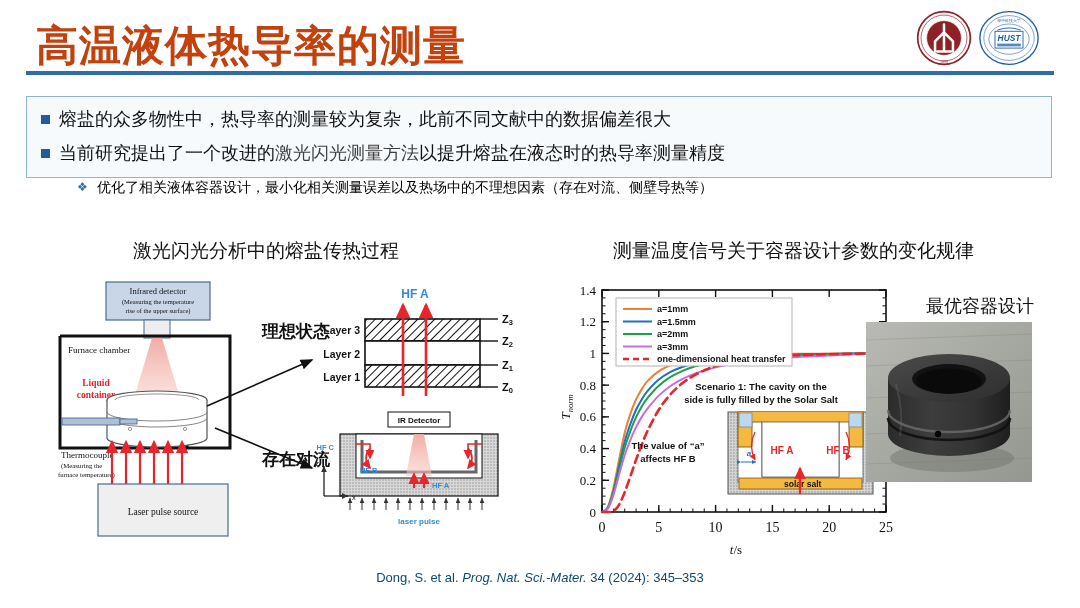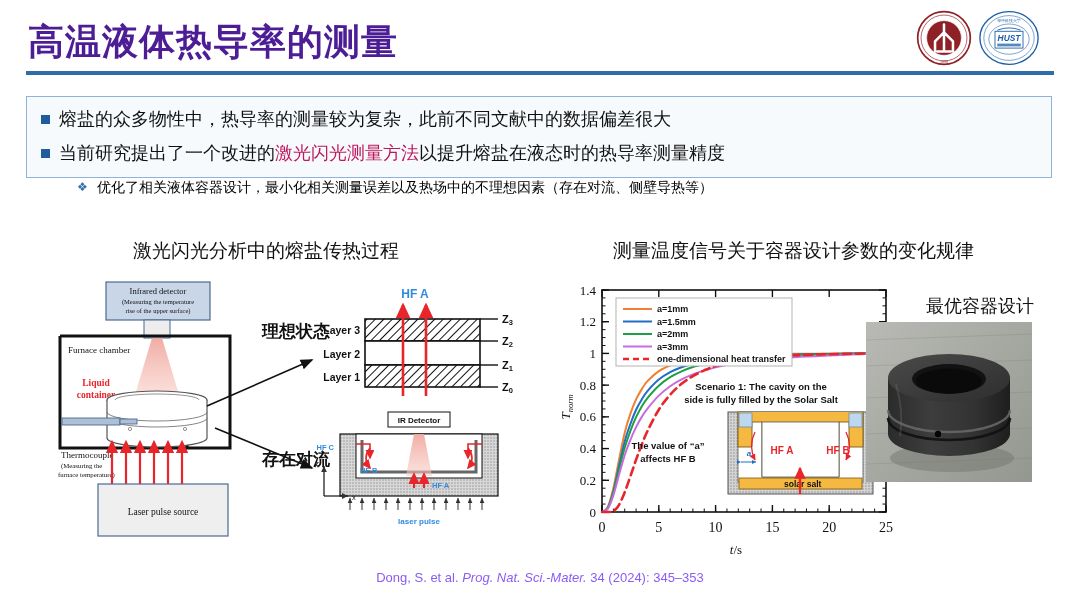--- a/index.html
+++ b/index.html
@@ -4,22 +4,22 @@
 <style>
   html,body{margin:0;padding:0;}
   body{
     width:1080px;height:608px;background:#ffffff;
     font-family:"Liberation Sans","DejaVu Sans",sans-serif;
     overflow:hidden;position:relative;
   }
   
   #header{position:absolute;left:0;top:0;width:1080px;height:88px;}
   #slide-title{
-    position:absolute;left:28px;top:18px;
-    font-size:36px;font-weight:bold;color:#4c1d95;letter-spacing:1px;
+    position:absolute;left:36px;top:18px;
+    font-size:42px;font-weight:bold;color:#c2410c;letter-spacing:1px;
     white-space:nowrap;
   }
   #title-rule{
     position:absolute;left:26px;top:71px;width:1028px;height:4px;
     background:#2E6DA8;
   }
   #logo-pku{position:absolute;left:916px;top:10px;width:56px;height:56px;}
   #logo-hust{position:absolute;left:978px;top:10px;width:62px;height:56px;}
 
   
@@ -27,21 +27,21 @@
     position:absolute;left:26px;top:96px;width:1026px;height:82px;
     border:1px solid #8FB3D9;background:#F7FAFD;box-sizing:border-box;
   }
   .blt{position:absolute;display:flex;align-items:flex-start;}
   .sq{width:9px;height:9px;background:#1F5C9E;margin-top:8px;margin-right:9px;flex:0 0 auto;}
   .dia{
     width:11px;height:11px;margin-top:7px;margin-right:9px;flex:0 0 auto;
     color:#2E6DA8;font-size:12px;line-height:11px;text-align:center;
   }
   .btxt{font-size:18px;color:#111;line-height:24px;white-space:nowrap;}
-  .btxt .hl{color:#be185d;}
+  .btxt .hl{color:#404040;}
   #blt1{left:14px;top:10px;}
   #blt2{left:14px;top:44px;}
   #blt3{left:50px;top:78px;}
   #blt3 .btxt{font-size:14px;color:#000000;}
 
   
   .sec-head{
     position:absolute;font-size:19px;font-weight:normal;color:#111;white-space:nowrap;
   }
   #head-left{left:133px;top:238px;}
@@ -61,21 +61,21 @@
   #chart-svg{position:absolute;left:0;top:0;}
   #photo-caption{
     position:absolute;left:906px;top:294px;font-size:18px;color:#111;white-space:nowrap;margin-left:20px;
   }
   #photo-box{
     position:absolute;left:866px;top:322px;width:166px;height:160px;
     overflow:hidden;border:0;
   }
   #citation{
     position:absolute;left:0;top:570px;width:1080px;text-align:center;
-    font-size:13px;color:#8b5cf6;
+    font-size:13px;color:#0c4a6e;
   }
   #citation .ital{font-style:italic;}
 </style>
 </head>
 <body>
 
 <div id="header">
   <div id="slide-title">高温液体热导率的测量</div>
   <div id="title-rule"></div>
 

